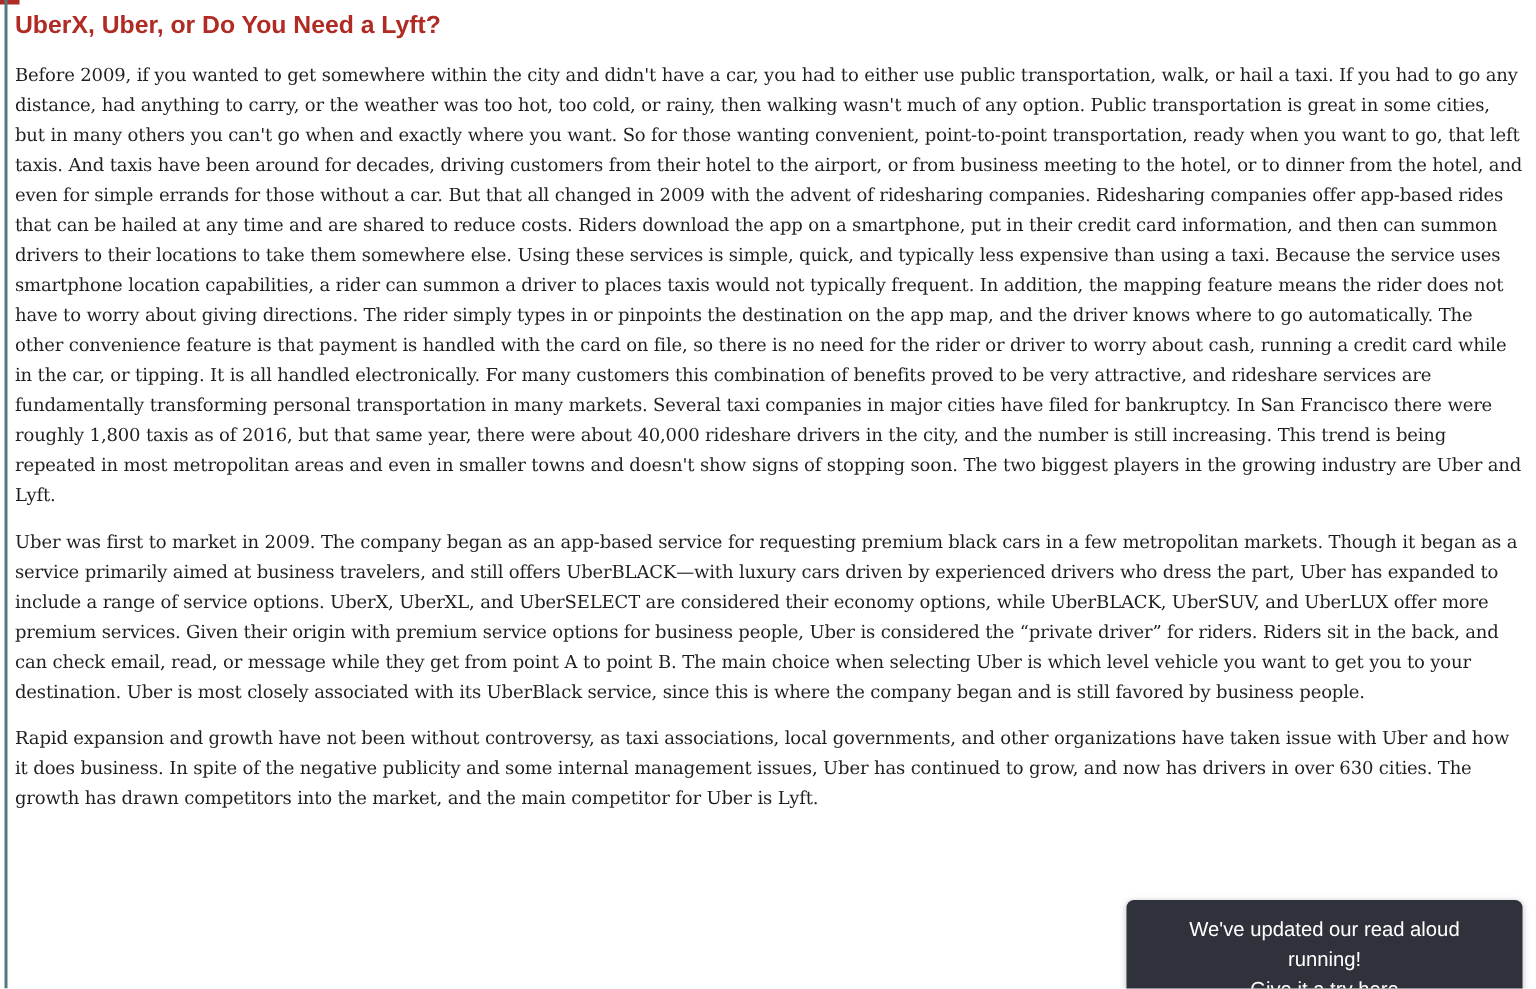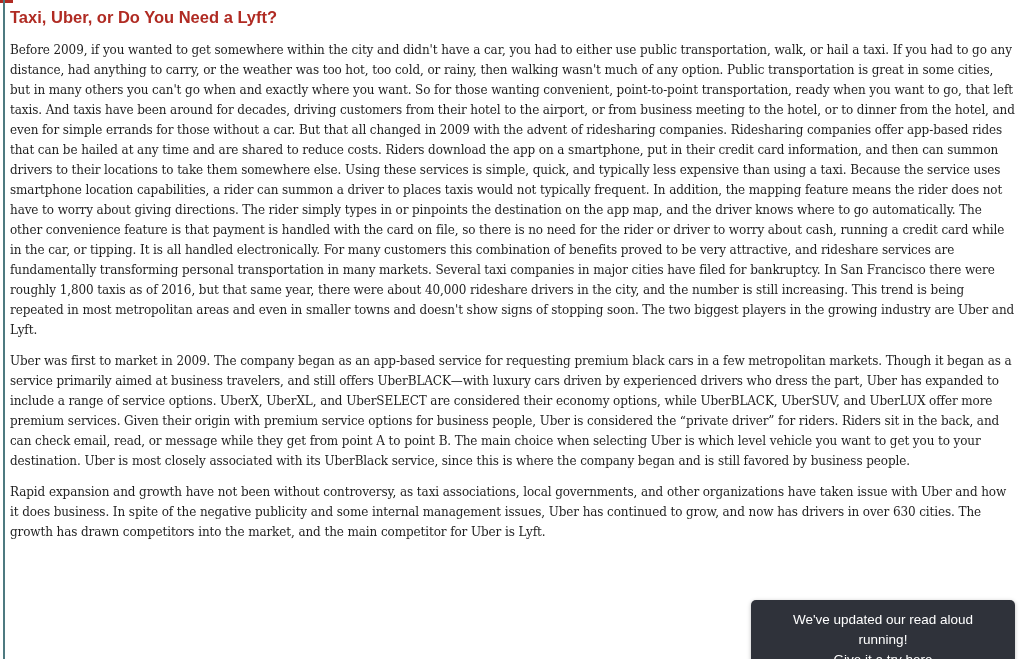--- a/index.html
+++ b/index.html
@@ -73,21 +73,21 @@
     cursor: pointer;
   }
 </style>
 </head>
 <body>
 
 <div class="top-notch"></div>
 <div class="left-rule"></div>
 
 <div class="content">
-  <h1 class="article-title">Taxi, Uber, or Do You Need a Lyft?</h1>
+  <h1 class="article-title">UberX, Uber, or Do You Need a Lyft?</h1>
   <div class="article-body">
     <p>Before 2009, if you wanted to get somewhere within the city and didn't have a car, you had to either use public transportation, walk, or hail a taxi. If you had to go any distance, had anything to carry, or the weather was too hot, too cold, or rainy, then walking wasn't much of any option. Public transportation is great in some cities, but in many others you can't go when and exactly where you want. So for those wanting convenient, point-to-point transportation, ready when you want to go, that left taxis. And taxis have been around for decades, driving customers from their hotel to the airport, or from business meeting to the hotel, or to dinner from the hotel, and even for simple errands for those without a car. But that all changed in 2009 with the advent of ridesharing companies. Ridesharing companies offer app-based rides that can be hailed at any time and are shared to reduce costs. Riders download the app on a smartphone, put in their credit card information, and then can summon drivers to their locations to take them somewhere else. Using these services is simple, quick, and typically less expensive than using a taxi. Because the service uses smartphone location capabilities, a rider can summon a driver to places taxis would not typically frequent. In addition, the mapping feature means the rider does not have to worry about giving directions. The rider simply types in or pinpoints the destination on the app map, and the driver knows where to go automatically. The other convenience feature is that payment is handled with the card on file, so there is no need for the rider or driver to worry about cash, running a credit card while in the car, or tipping. It is all handled electronically. For many customers this combination of benefits proved to be very attractive, and rideshare services are fundamentally transforming personal transportation in many markets. Several taxi companies in major cities have filed for bankruptcy. In San Francisco there were roughly 1,800 taxis as of 2016, but that same year, there were about 40,000 rideshare drivers in the city, and the number is still increasing. This trend is being repeated in most metropolitan areas and even in smaller towns and doesn't show signs of stopping soon. The two biggest players in the growing industry are Uber and Lyft.</p>
     <p>Uber was first to market in 2009. The company began as an app-based service for requesting premium black cars in a few metropolitan markets. Though it began as a service primarily aimed at business travelers, and still offers UberBLACK—with luxury cars driven by experienced drivers who dress the part, Uber has expanded to include a range of service options. UberX, UberXL, and UberSELECT are considered their economy options, while UberBLACK, UberSUV, and UberLUX offer more premium services. Given their origin with premium service options for business people, Uber is considered the “private driver” for riders. Riders sit in the back, and can check email, read, or message while they get from point A to point B. The main choice when selecting Uber is which level vehicle you want to get you to your destination. Uber is most closely associated with its UberBlack service, since this is where the company began and is still favored by business people.</p>
     <p>Rapid expansion and growth have not been without controversy, as taxi associations, local governments, and other organizations have taken issue with Uber and how it does business. In spite of the negative publicity and some internal management issues, Uber has continued to grow, and now has drivers in over 630 cities. The growth has drawn competitors into the market, and the main competitor for Uber is Lyft.</p>
   </div>
 </div>
 
 <div class="toast">
   <span class="toast-message">We've updated our read aloud running!</span>
   <span class="toast-action">Give it a try here</span>

